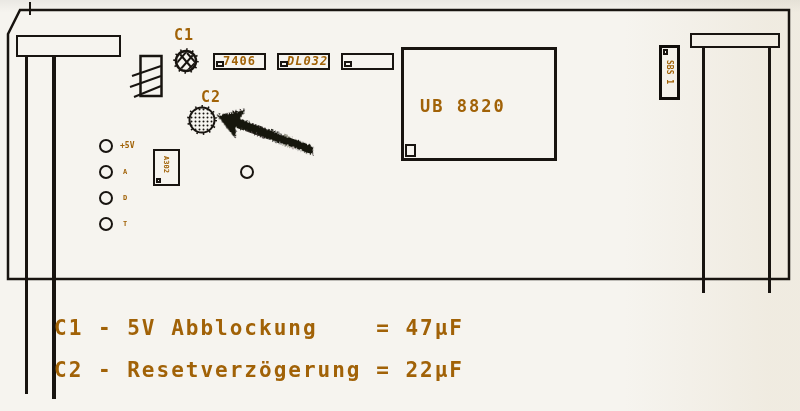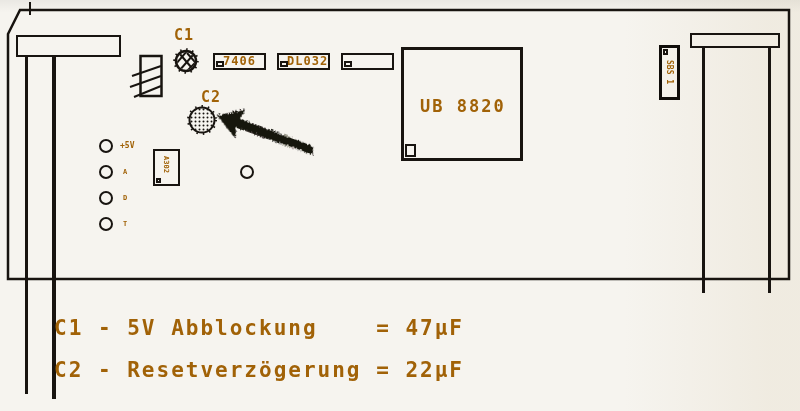--- a/index.html
+++ b/index.html
@@ -110,30 +110,30 @@
     </defs>
     <g transform="translate(14,16) rotate(20)" filter="url(#rough)">
       <polygon fill="#181410" points="0,0 25,-15 23,-5 101,-4 104,4 23,5 25,15"></polygon>
     </g>
   </svg>
 
   <div class="ic-small" style="left:213px;top:53px;">
     <span class="ic-label">7406</span>
     <span class="notch" style="left:1px;bottom:1px;width:8px;height:6px;"></span>
   </div>
-  <div class="ic-small" style="left:277px;top:53px;">
+  <div class="ic-small" style="left:277px;top:53px;font-style:italic;">
     <span class="ic-label">DL032</span>
     <span class="notch" style="left:1px;bottom:1px;width:8px;height:6px;"></span>
   </div>
   <div class="ic-small" style="left:341px;top:53px;">
     <span class="ic-label"></span>
     <span class="notch" style="left:1px;bottom:1px;width:8px;height:6px;"></span>
   </div>
 
-  <div class="box3" style="left:401px;top:47px;width:122px;height:114px;">
+  <div class="box3" style="left:401px;top:47px;width:156px;height:114px;">
     <div class="chip-label" style="position:absolute;left:16px;top:46px;font-size:17px;letter-spacing:2px;">UB 8820</div>
     <span class="notch" style="left:1px;bottom:1px;width:11px;height:13px;"></span>
   </div>
 
 
   <div class="box3" style="left:659px;top:45px;width:21px;height:55px;border-color:#100d0a;">
     <span class="notch" style="left:1px;top:1px;width:5px;height:6px;"></span>
     <span class="vtext" style="left:3px;top:12px;font-size:8px;">SBS 1</span>
   </div>
 

